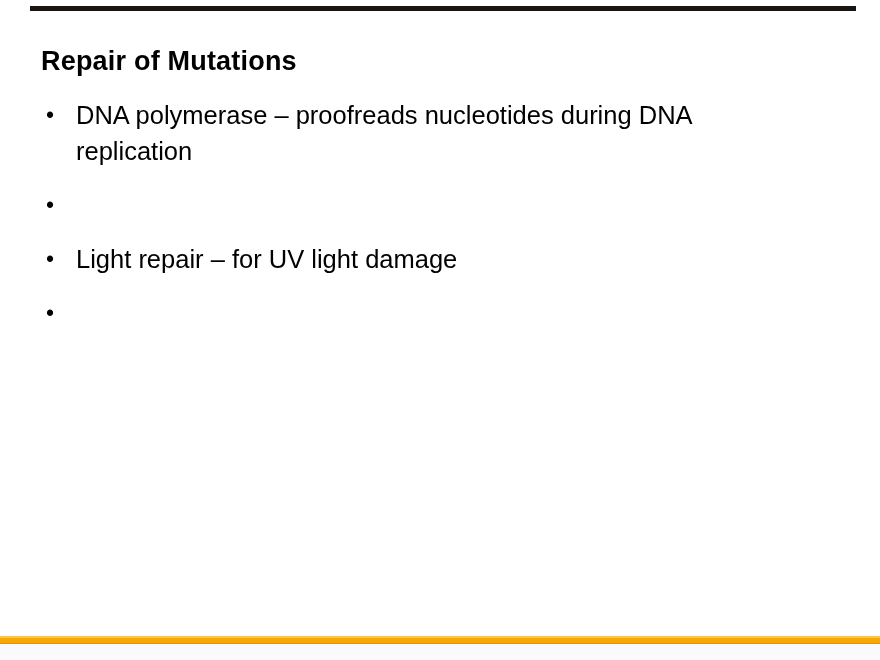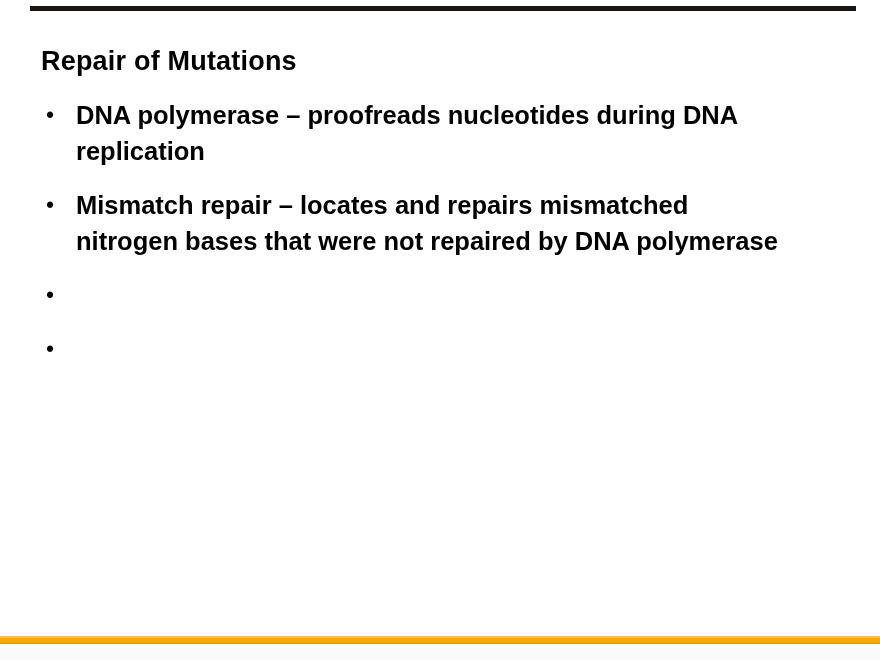--- a/index.html
+++ b/index.html
@@ -85,21 +85,20 @@
     width: 30px;
     font-size: 23px;
     line-height: 36px;
     color: #000000;
   }
   .bullet-text {
     font-size: 25.5px;
     line-height: 36px;
     white-space: pre-line;
     max-width: 765px;
-    font-weight: bold;
   }
 </style>
 </head>
 <body>
 
 <div class="slide">
 
   <div class="top-bar" style="background-color: rgb(25, 21, 18);"></div>
 
   <div class="content">
@@ -108,25 +107,24 @@
 
 
     <ul class="bullets">
       <li>
         <span class="bullet-dot">•</span>
         <span class="bullet-text">DNA polymerase – proofreads nucleotides during DNA
 replication</span>
       </li>
       <li>
         <span class="bullet-dot">•</span>
-        <span class="bullet-text">Mismatch repair – locates and repairs mismatched
-nitrogen bases that were not repaired by DNA polymerase</span>
       </li>
       <li>
         <span class="bullet-dot">•</span>
+        <span class="bullet-text">Light repair – for UV light damage</span>
       </li>
       <li>
         <span class="bullet-dot">•</span>
       </li>
     </ul>
 
   </div>
 
   <div class="bottom-bar" style="background-color: rgb(248, 168, 5);"></div>
 

